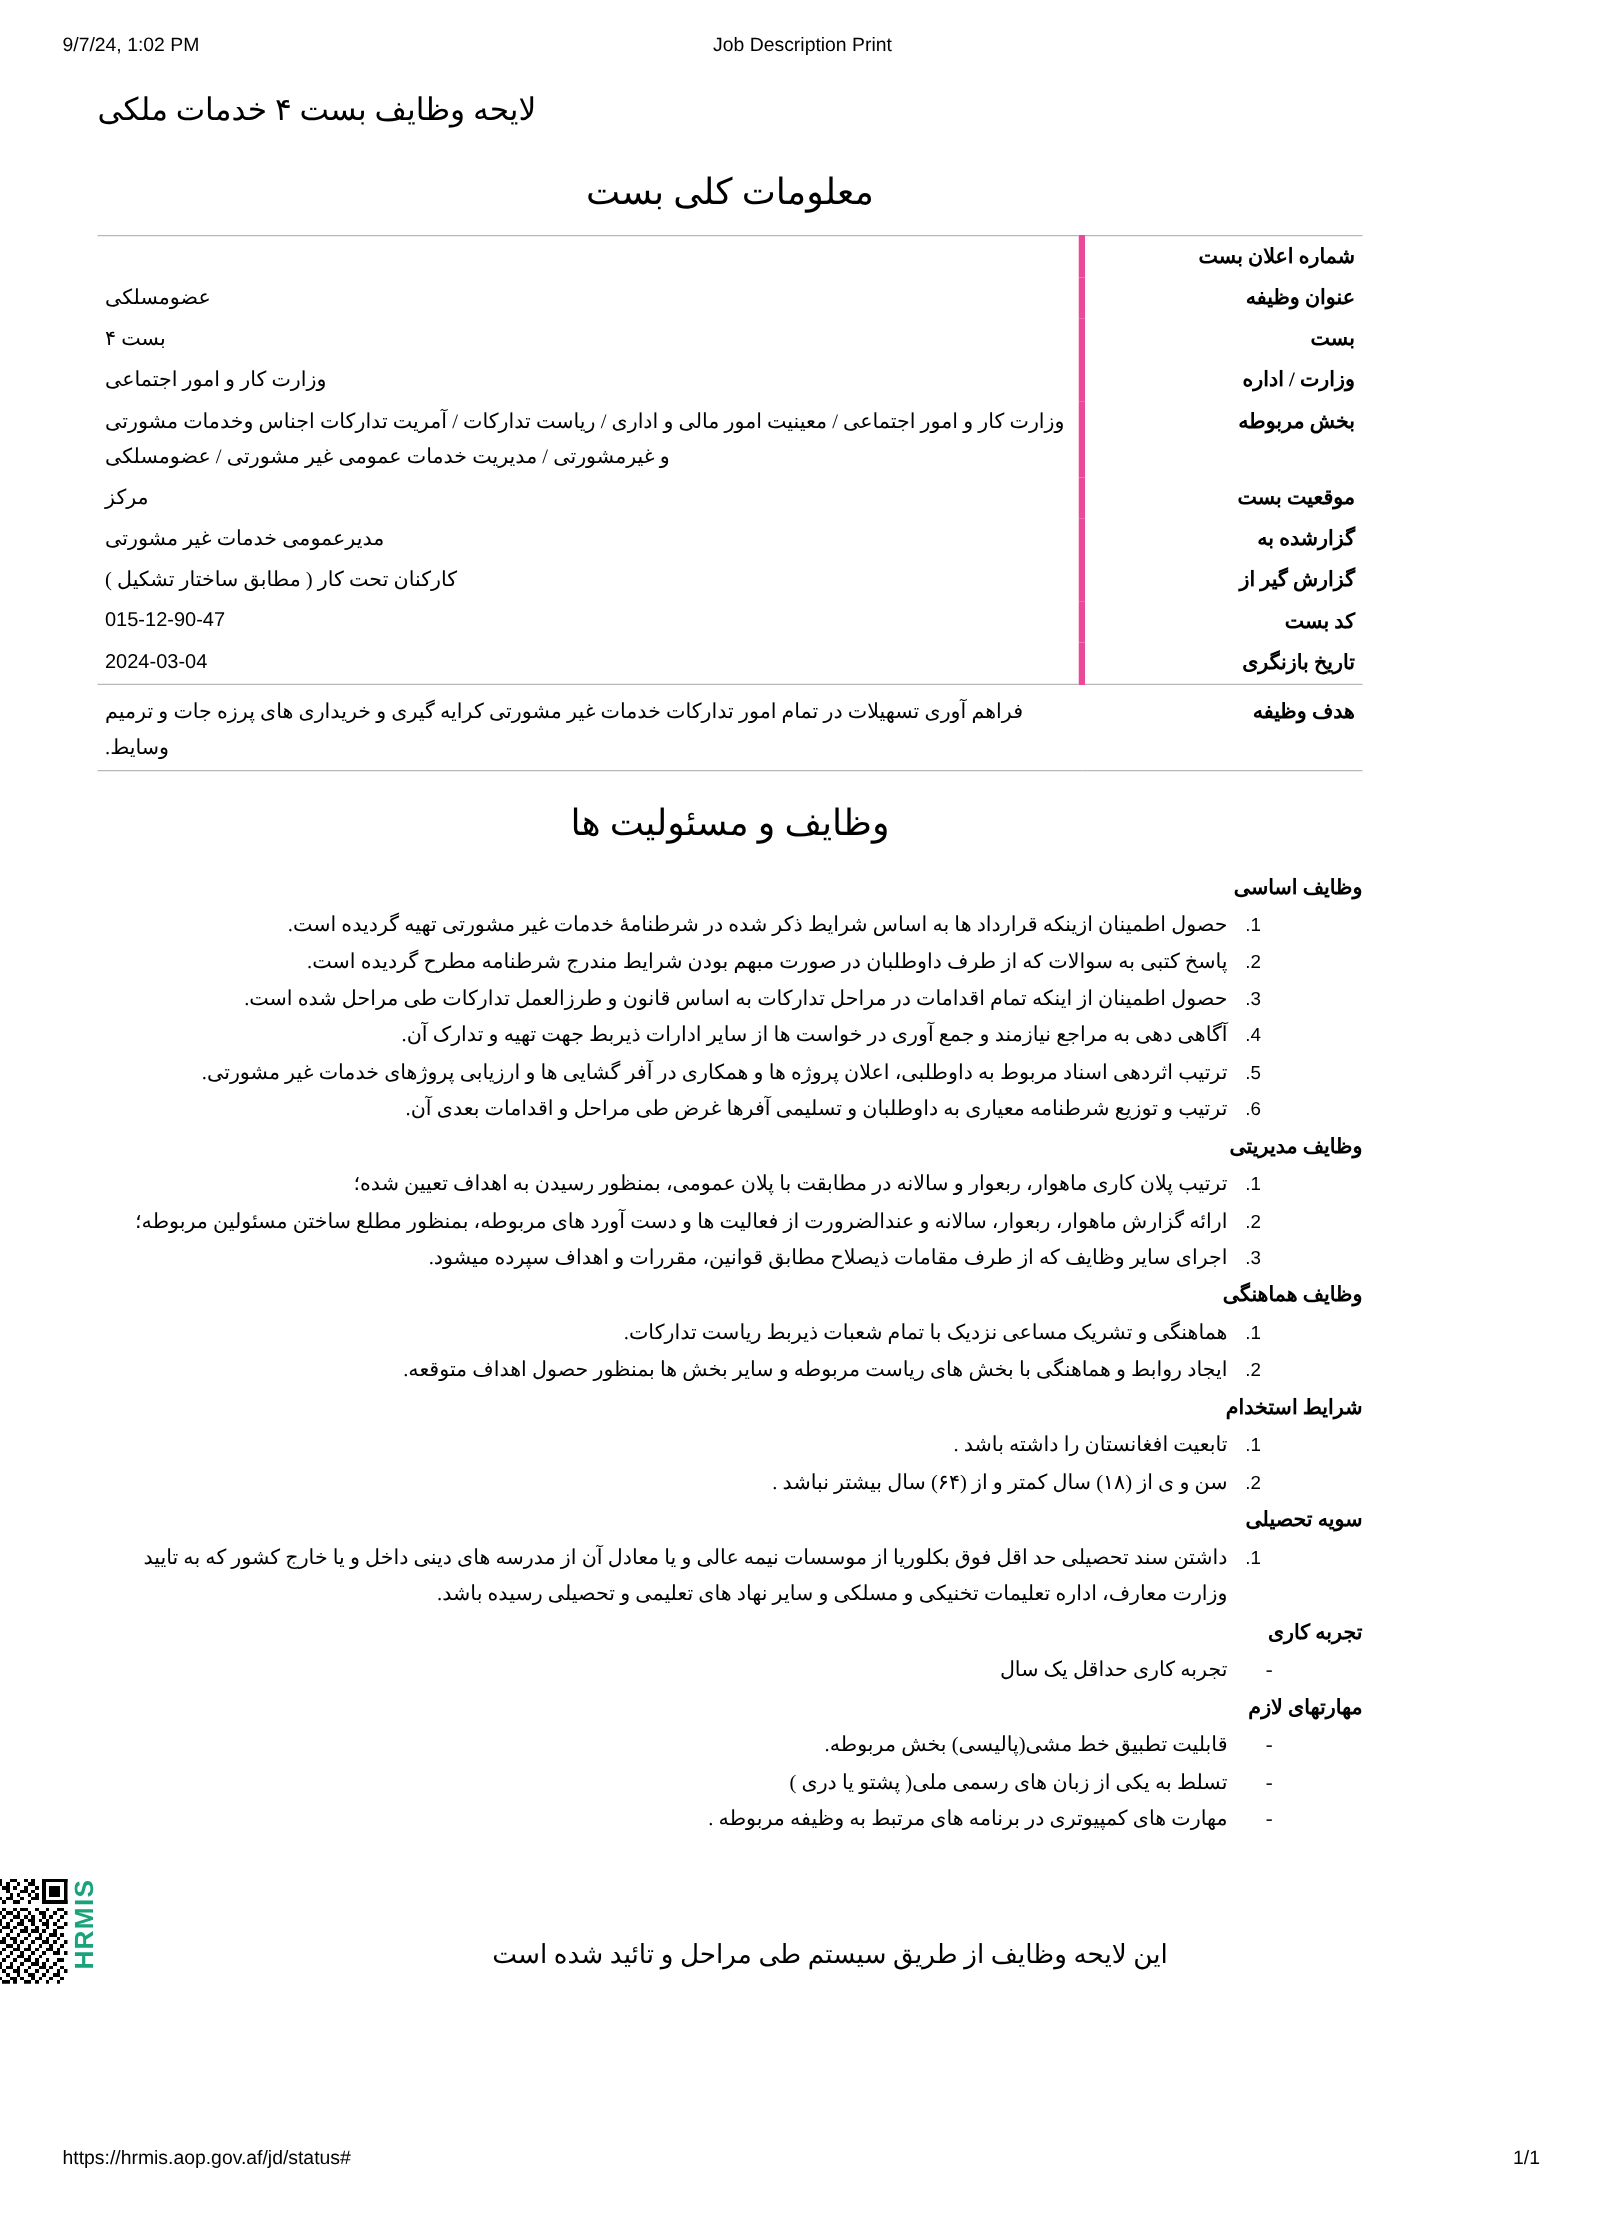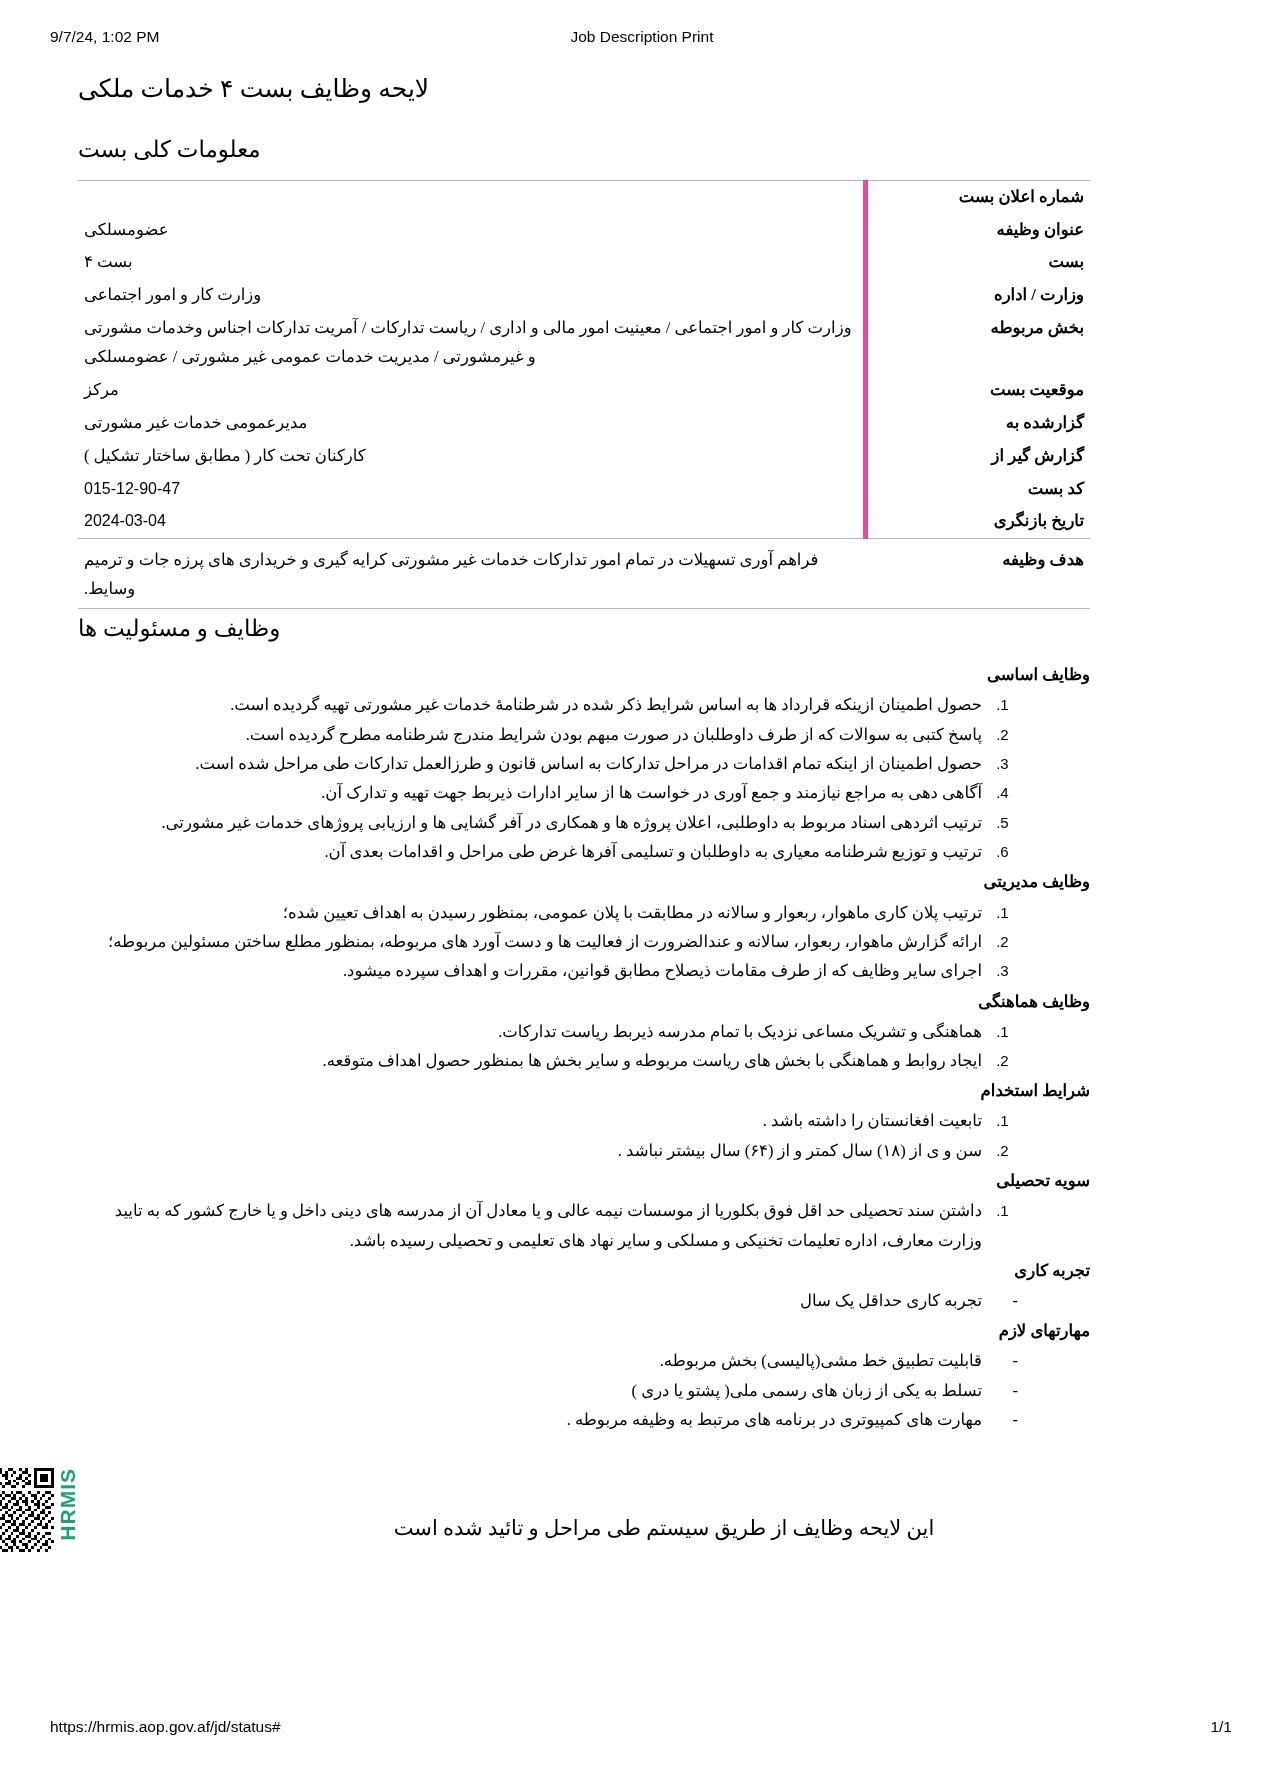--- a/index.html
+++ b/index.html
@@ -65,28 +65,28 @@
 
   .doc-title {
     text-align: left;
     font-size: 25px;
     line-height: 1.5;
     margin: 12px 0 26px 0;
     font-weight: 400;
   }
 
   .section-heading {
-    text-align: left;
-    font-size: 23px;
+    text-align: center;
+    font-size: 29px;
     line-height: 1.4;
     margin: 0 0 14px 0;
     font-weight: 400;
   }
   .section-heading.second {
-    margin-top: 4px;
+    margin-top: 22px;
     margin-bottom: 16px;
   }
 
   
   table.info {
     width: 100%;
     border-collapse: collapse;
     font-size: 16.5px;
     table-layout: fixed;
   }
@@ -282,21 +282,21 @@
 
     <div class="block-title">وظایف مدیریتی</div>
     <ol class="duties">
       <li>ترتیب پلان کاری ماهوار، ربعوار و سالانه در مطابقت با پلان عمومی، بمنظور رسیدن به اهداف تعیین شده؛</li>
       <li>ارائه گزارش ماهوار، ربعوار، سالانه و عندالضرورت از فعالیت ها و دست آورد های مربوطه، بمنظور مطلع ساختن مسئولین مربوطه؛</li>
       <li>اجرای سایر وظایف که از طرف مقامات ذیصلاح مطابق قوانین، مقررات و اهداف سپرده میشود.</li>
     </ol>
 
     <div class="block-title">وظایف هماهنگی</div>
     <ol class="duties">
-      <li>هماهنگی و تشریک مساعی نزدیک با تمام مدرسه ذیربط ریاست تدارکات.</li>
+      <li>هماهنگی و تشریک مساعی نزدیک با تمام شعبات ذیربط ریاست تدارکات.</li>
       <li>ایجاد روابط و هماهنگی با بخش های ریاست مربوطه و سایر بخش ها بمنظور حصول اهداف متوقعه.</li>
     </ol>
 
     <div class="block-title">شرایط استخدام</div>
     <ol class="duties">
       <li>تابعیت افغانستان را داشته باشد .</li>
       <li>سن و ی از (۱۸) سال کمتر و از (۶۴) سال بیشتر نباشد .</li>
     </ol>
 
     <div class="block-title">سویه تحصیلی</div>

